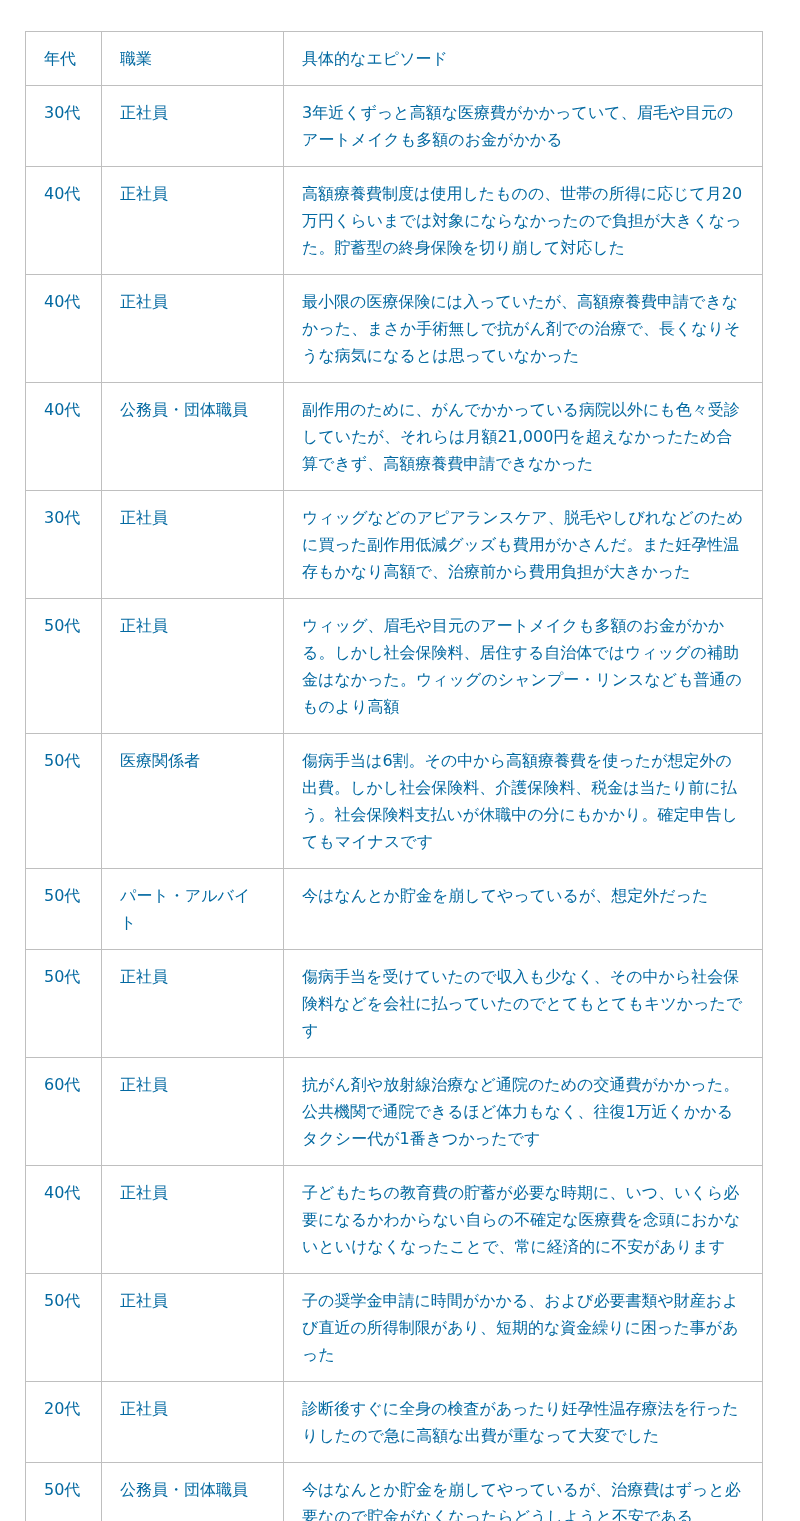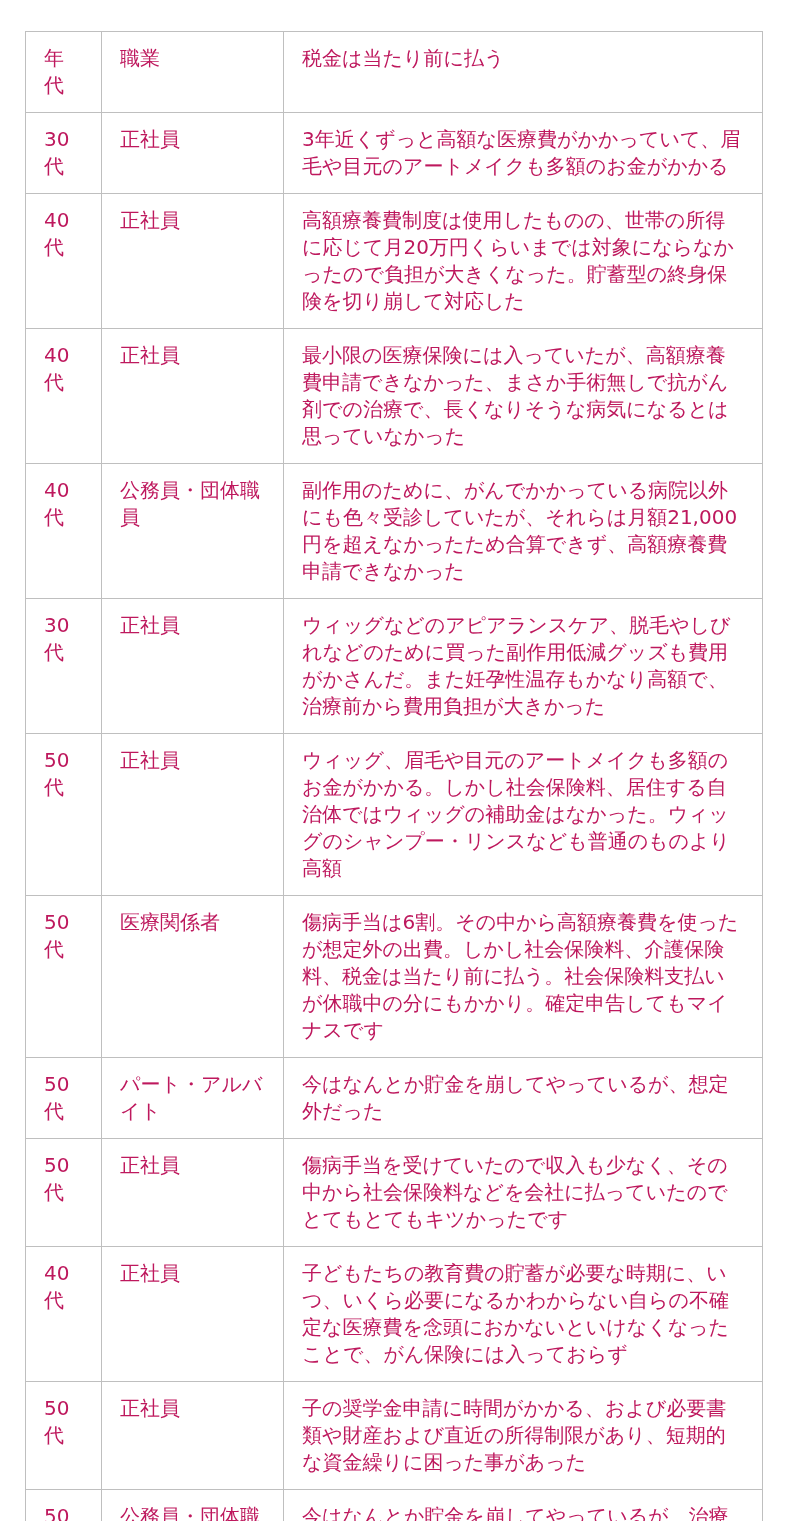--- a/index.html
+++ b/index.html
@@ -14,24 +14,24 @@
   }
   table.data-table {
     border-collapse: collapse;
     width: 737px;
     table-layout: fixed;
     background: #ffffff;
   }
   table.data-table th,
   table.data-table td {
     border: 1px solid #bfbfbf;
-    font-size: 20px;
+    font-size: 16px;
     line-height: 27px;
     font-weight: normal;
-    color: #be185d;
+    color: #0369a1;
     text-align: left;
     vertical-align: top;
     padding: 13px 18px;
     word-break: break-all;
     overflow-wrap: break-word;
   }
   .col-age { width: 76px; }
   .col-occupation { width: 182px; }
   .col-episode { width: 479px; }
 </style>
@@ -42,21 +42,21 @@
   <table class="data-table">
     <colgroup>
       <col class="col-age">
       <col class="col-occupation">
       <col class="col-episode">
     </colgroup>
     <thead>
       <tr>
         <th>年代</th>
         <th>職業</th>
-        <th>税金は当たり前に払う</th>
+        <th>具体的なエピソード</th>
       </tr>
     </thead>
     <tbody>
         <tr>
           <td>30代</td>
           <td>正社員</td>
           <td>3年近くずっと高額な医療費がかかっていて、眉毛や目元のアートメイクも多額のお金がかかる</td>
         </tr>
         <tr>
           <td>40代</td>
@@ -92,28 +92,38 @@
           <td>50代</td>
           <td>パート・アルバイト</td>
           <td>今はなんとか貯金を崩してやっているが、想定外だった</td>
         </tr>
         <tr>
           <td>50代</td>
           <td>正社員</td>
           <td>傷病手当を受けていたので収入も少なく、その中から社会保険料などを会社に払っていたのでとてもとてもキツかったです</td>
         </tr>
         <tr>
+          <td>60代</td>
+          <td>正社員</td>
+          <td>抗がん剤や放射線治療など通院のための交通費がかかった。公共機関で通院できるほど体力もなく、往復1万近くかかるタクシー代が1番きつかったです</td>
+        </tr>
+        <tr>
           <td>40代</td>
           <td>正社員</td>
-          <td>子どもたちの教育費の貯蓄が必要な時期に、いつ、いくら必要になるかわからない自らの不確定な医療費を念頭におかないといけなくなったことで、がん保険には入っておらず</td>
+          <td>子どもたちの教育費の貯蓄が必要な時期に、いつ、いくら必要になるかわからない自らの不確定な医療費を念頭におかないといけなくなったことで、常に経済的に不安があります</td>
         </tr>
         <tr>
           <td>50代</td>
           <td>正社員</td>
           <td>子の奨学金申請に時間がかかる、および必要書類や財産および直近の所得制限があり、短期的な資金繰りに困った事があった</td>
+        </tr>
+        <tr>
+          <td>20代</td>
+          <td>正社員</td>
+          <td>診断後すぐに全身の検査があったり妊孕性温存療法を行ったりしたので急に高額な出費が重なって大変でした</td>
         </tr>
         <tr>
           <td>50代</td>
           <td>公務員・団体職員</td>
           <td>今はなんとか貯金を崩してやっているが、治療費はずっと必要なので貯金がなくなったらどうしようと不安である</td>
         </tr>
       </tbody>
   </table>
 </div>
 

